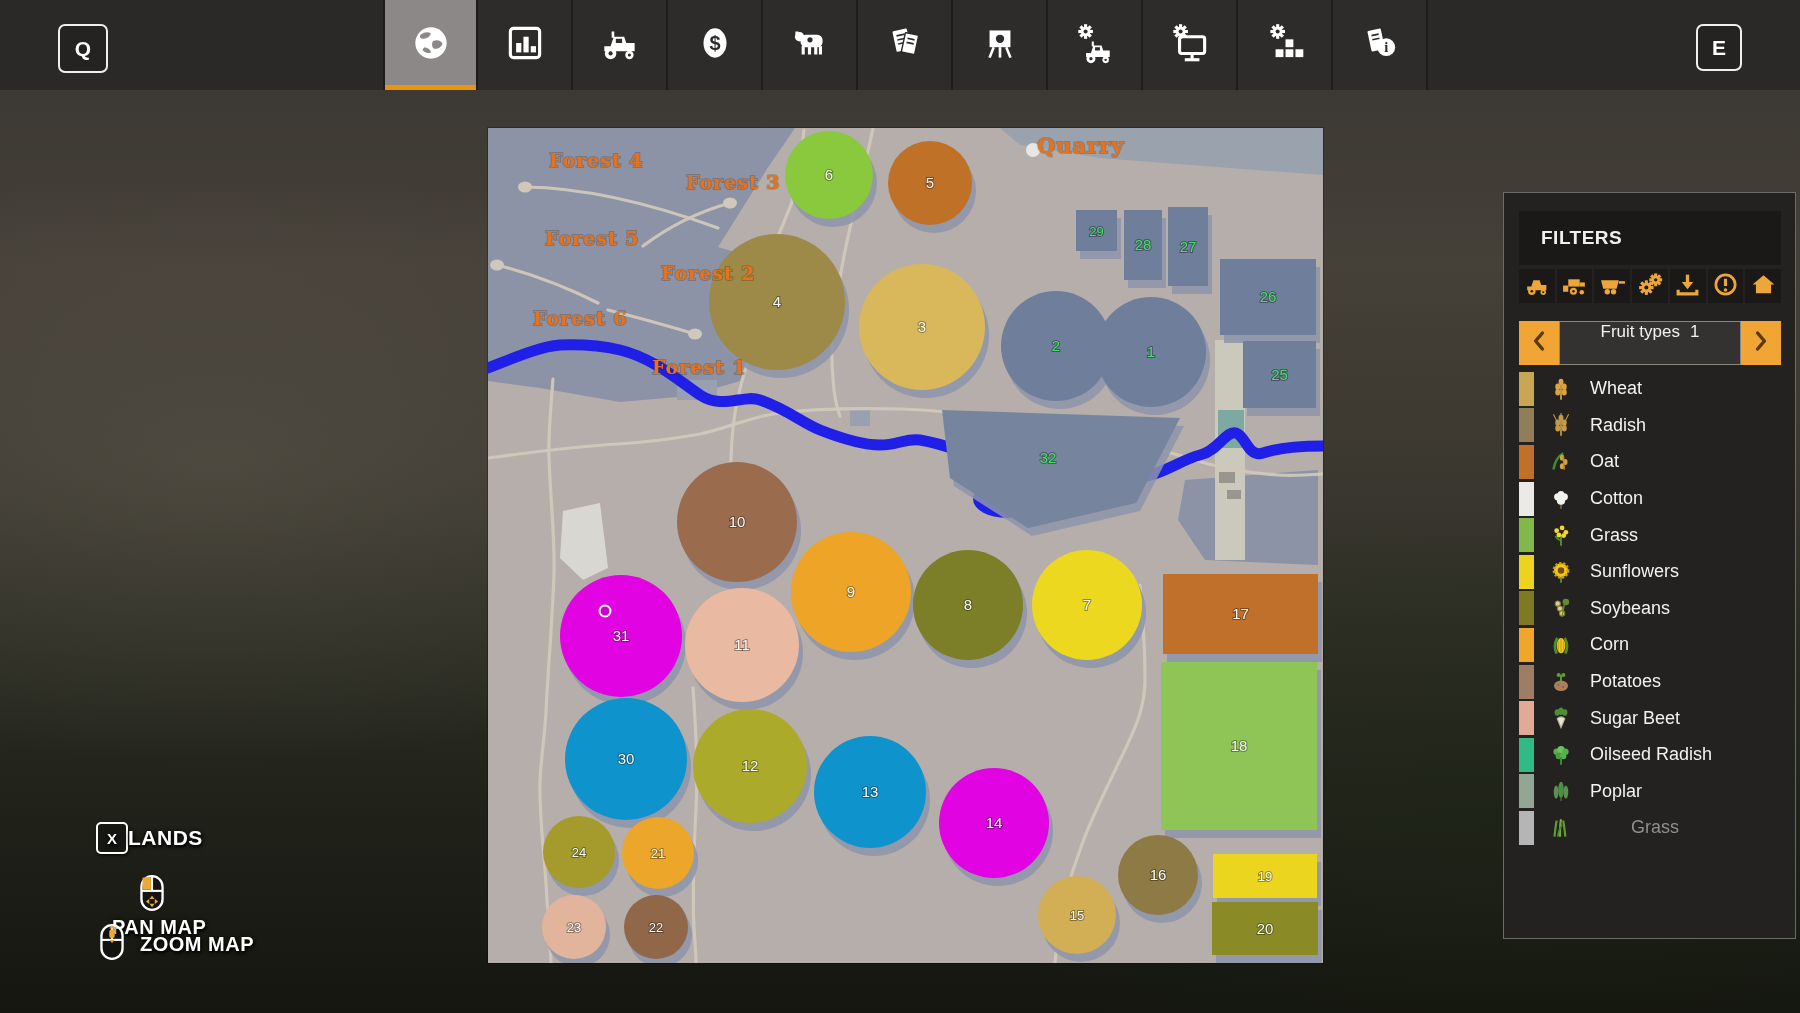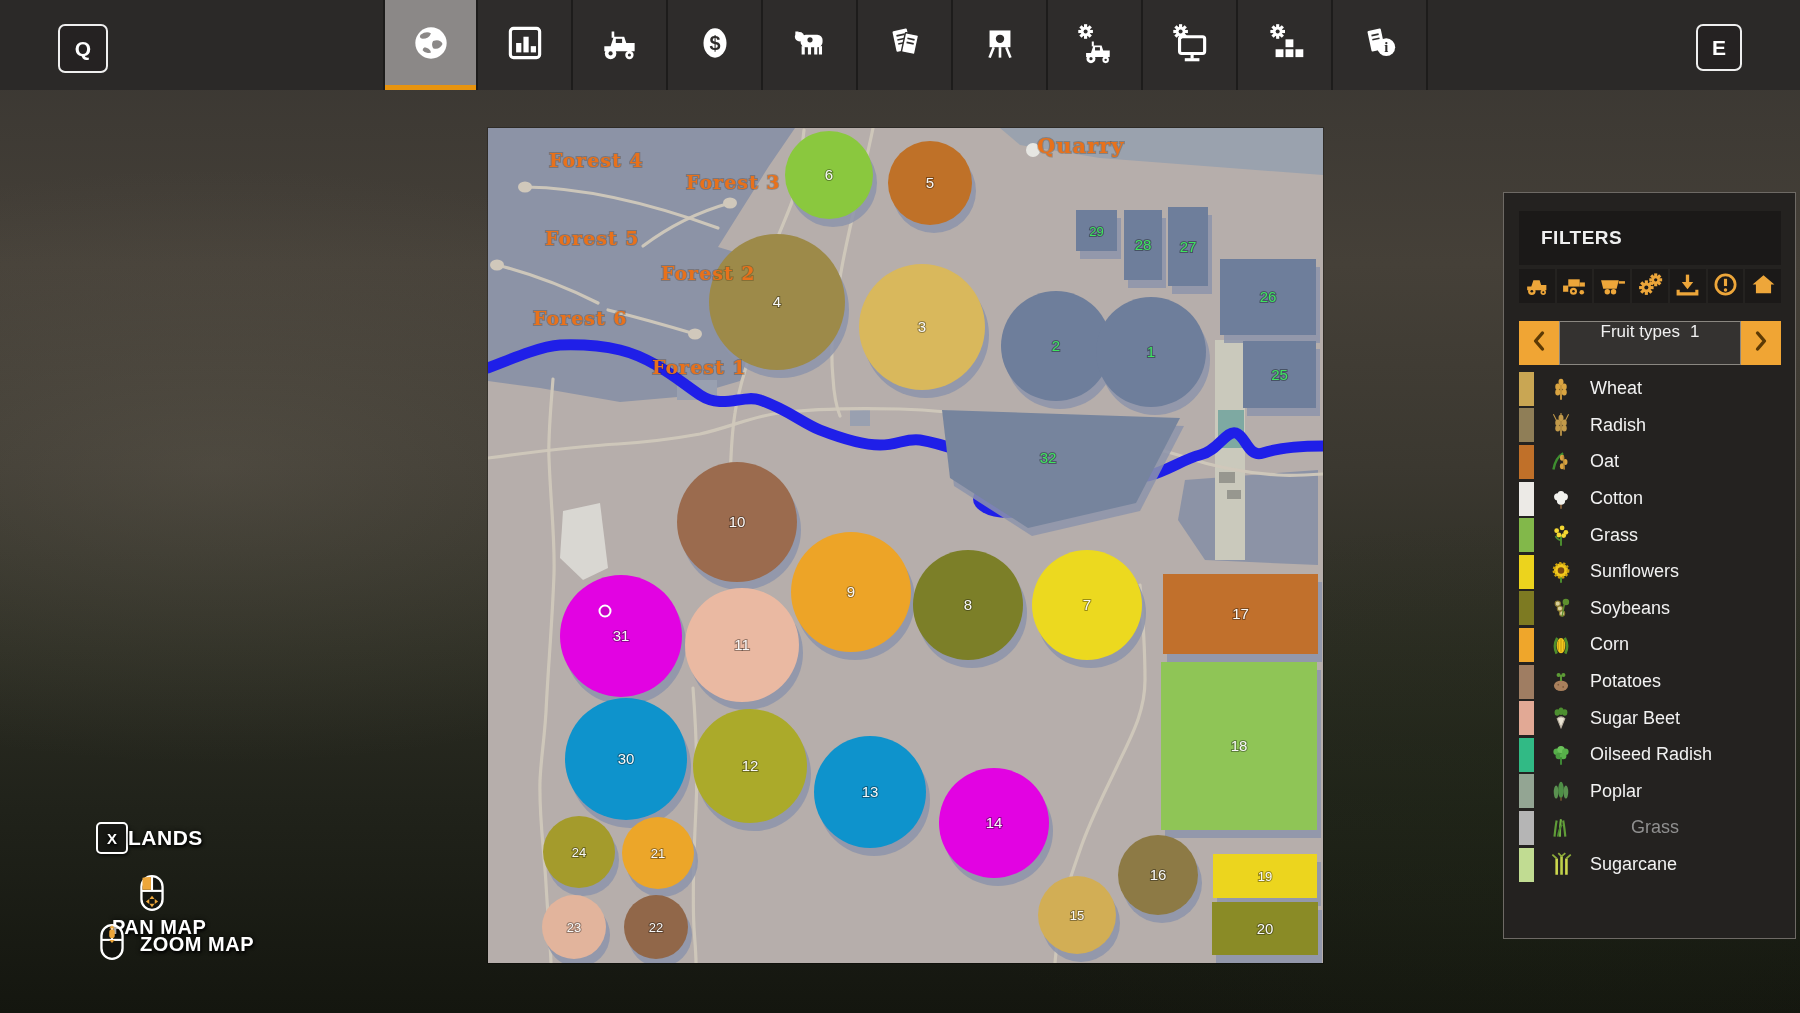--- a/index.html
+++ b/index.html
@@ -642,30 +642,20 @@
       <div class="croprow disabled">
         <div class="cstrip" style="background: rgb(181, 181, 181);"></div>
         <div class="cicon"><svg xmlns="http://www.w3.org/2000/svg" width="26" height="26" viewBox="0 0 24 24">
             <path d="M6,20 Q7,10 8,5" stroke="#5f9c38" stroke-width="2" fill="none"></path>
       <path d="M11,20 Q11,9 12,4" stroke="#6fae42" stroke-width="2" fill="none"></path>
       <path d="M16,20 Q15,10 14,5" stroke="#5f9c38" stroke-width="2" fill="none"></path>
       <path d="M9,20 Q10,13 13,9" stroke="#4d8a30" stroke-width="1.6" fill="none"></path>
           </svg></div>
         <div class="clabel">Grass</div>
       </div>
-      <div class="croprow">
-        <div class="cstrip" style="background: rgb(193, 220, 146);"></div>
-        <div class="cicon"><svg xmlns="http://www.w3.org/2000/svg" width="26" height="26" viewBox="0 0 24 24">
-            <line x1="8" y1="21" x2="8" y2="6" stroke="#cdd84e" stroke-width="2.4"></line>
-      <line x1="12.5" y1="21" x2="12.5" y2="4" stroke="#bdd04a" stroke-width="2.4"></line>
-      <line x1="17" y1="21" x2="17" y2="6" stroke="#cdd84e" stroke-width="2.4"></line>
-      <path d="M8,6 L4,2.5 M12.5,4 L9.5,1 M12.5,4 L16,1 M17,6 L21,2.5" stroke="#8fae3a" stroke-width="1.6"></path>
-          </svg></div>
-        <div class="clabel">Sugarcane</div>
-      </div>
     </div>
 </div>
 
 <div class="ctl" style="left:96px;top:822px;">
   <div class="xkey">
     <span>X</span>
   </div>
   <span class="lbl">LANDS</span>
 </div>
 <div class="ctl" style="left:98px;top:874px;flex-direction:column;">

